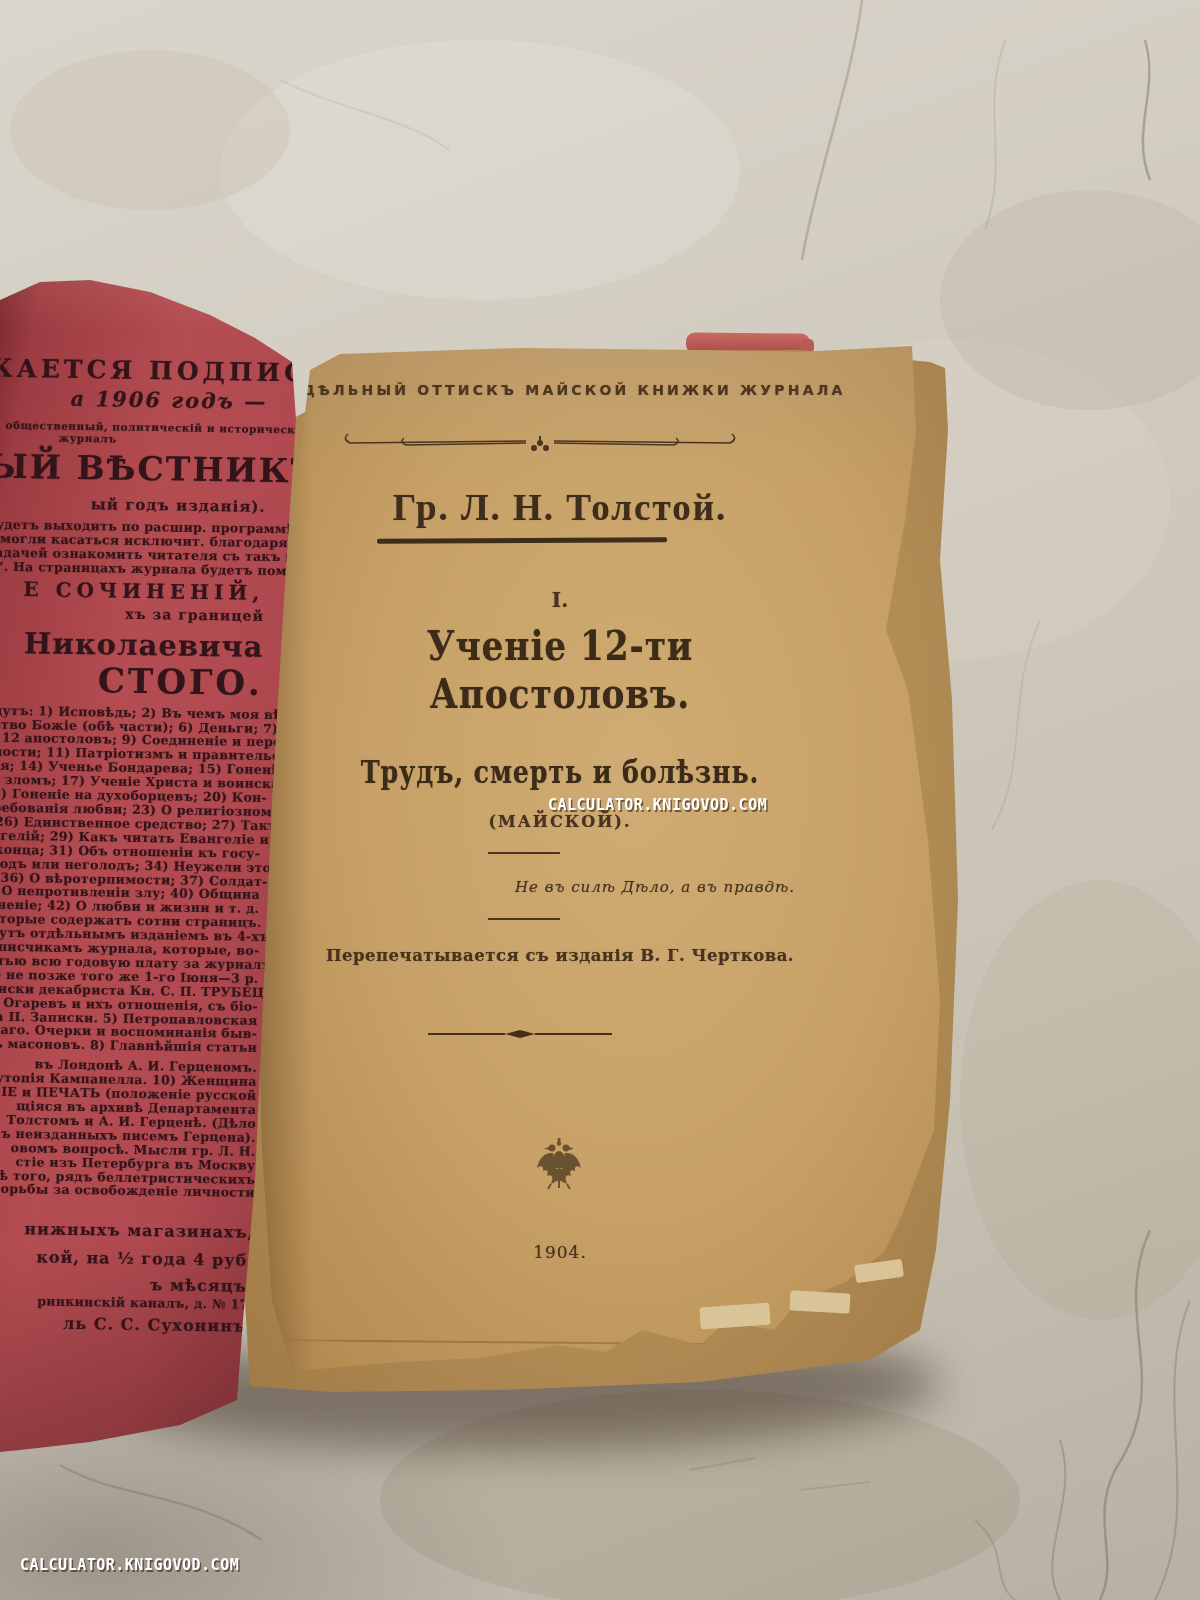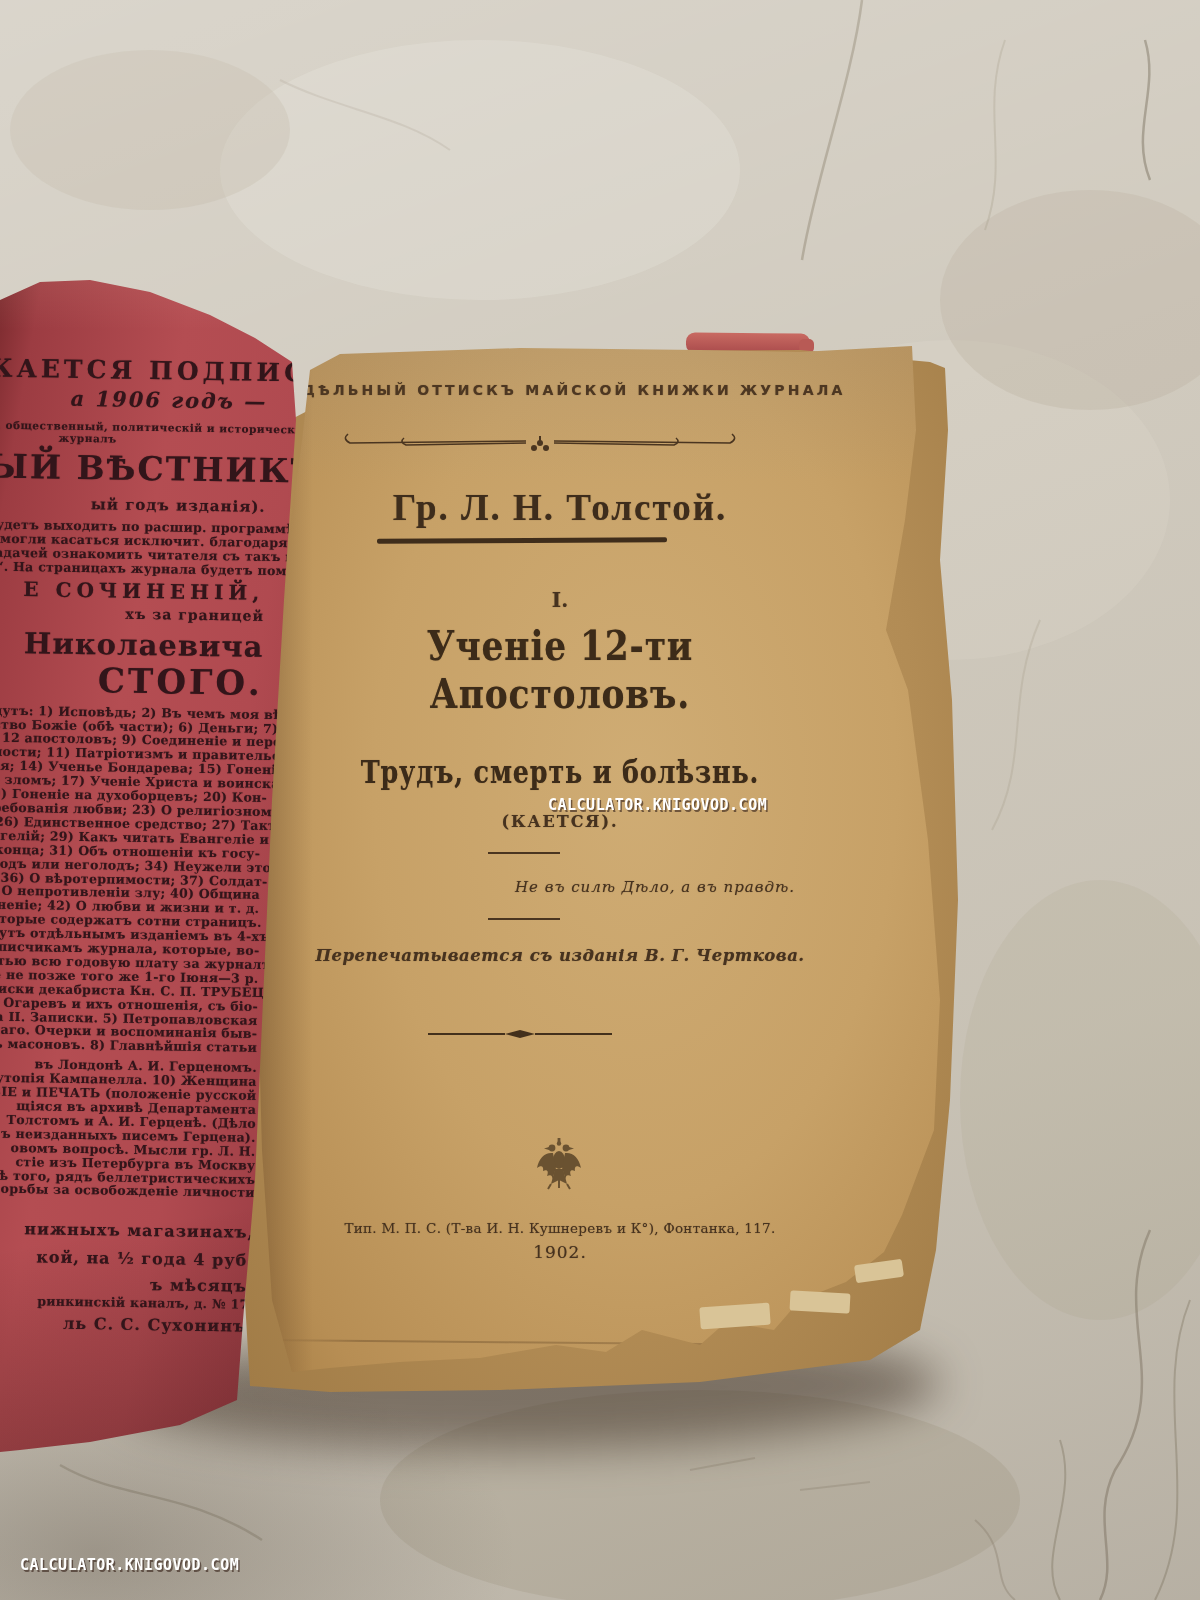--- a/index.html
+++ b/index.html
@@ -61,21 +61,21 @@
   .tp-num1{top:258px;font-size:20px;font-weight:bold;}
   .tp-title1{top:292px;font-weight:bold;font-size:41px;color:#3c2b19;
       transform:scaleX(.84);letter-spacing:1px;}
   .tp-num2{top:386px;font-size:20px;font-weight:bold;}
   .tp-title2{top:424px;font-weight:bold;font-size:31px;color:#3c2b19;
       transform:scaleX(.82);letter-spacing:1px;}
   .tp-legend{top:482px;font-size:16px;font-weight:bold;letter-spacing:2px;}
   .rule-s{position:absolute;left:238px;width:72px;height:2px;background:#4a3520;}
   .tp-epi{top:548px;font-style:italic;font-size:15px;transform:translateX(95px);
       letter-spacing:1px;}
-  .tp-reprint{top:616px;font-weight:bold;font-size:16.5px;letter-spacing:.5px;font-style:italic;}
+  .tp-reprint{top:616px;font-weight:bold;font-size:16.5px;letter-spacing:.5px;}
   .tp-city{top:864px;font-size:21px;letter-spacing:2px;}
   .tp-printer{top:890px;font-size:13.5px;letter-spacing:.3px;}
   .tp-year{top:912px;font-size:17px;letter-spacing:1px;}
   .orn{position:absolute;z-index:2;}
 
   
   .redpage{position:absolute;left:-10px;top:270px;width:330px;height:1200px;z-index:6;
         background:
           linear-gradient(180deg, rgba(255,190,170,.12) 0%, rgba(0,0,0,0) 5%),
           linear-gradient(100deg, #712528 0%, #9c3c42 10%, #b44d52 38%, #b04a50 62%, #9c3e45 85%, #8a3138 100%),
@@ -166,21 +166,21 @@
         </g>
       </svg>
 
       <div class="tp tp-author">Гр. Л. Н. Толстой.</div>
       <div class="tp-rule-author"></div>
 
       <div class="tp tp-num1">I.</div>
       <div class="tp tp-title1">Ученіе 12-ти Апостоловъ.</div>
 
       <div class="tp tp-title2">Трудъ, смерть и болѣзнь.</div>
-      <div class="tp tp-legend">(КАЕТСЯ).</div>
+      <div class="tp tp-legend">(МАЙСКОЙ).</div>
 
       <div class="rule-s" style="top:522px;"></div>
       <div class="tp tp-epi">Не въ силѣ Дѣло, а въ правдѣ.</div>
       <div class="rule-s" style="top:588px;"></div>
 
       <div class="tp tp-reprint">Перепечатывается съ изданія В. Г. Черткова.</div>
 
       <svg class="orn" style="left:178px;top:698px;" width="184" height="12" viewBox="0 0 184 12">
         <line x1="0" y1="6" x2="77" y2="6" stroke="#43301c" stroke-width="1.8"></line>
         <polygon points="77,6 92,2 107,6 92,10" fill="#43301c"></polygon>
@@ -194,22 +194,21 @@
           <polygon points="14,9 9,10.5 14,12"></polygon>
         <circle cx="31" cy="10" r="3.4"></circle>
           <polygon points="34,9 39,10.5 34,12"></polygon>
         <ellipse cx="24" cy="22" rx="6" ry="9"></ellipse>
         <path d="M18,15 C10,14 4,20 2,30 C6,27 9,28 8,33 C12,31 14,33 12,38 C16,36 18,38 17,42 L21,30 Z"></path>
         <path d="M30,15 C38,14 44,20 46,30 C42,27 39,28 40,33 C36,31 34,33 36,38 C32,36 30,38 31,42 L27,30 Z"></path>
         <path d="M20,31 L16,46 L24,42 L32,46 L28,31 Z"></path>
         <path d="M16,46 L13,51 M24,42 L24,50 M32,46 L35,51" stroke="#5a4528" stroke-width="2" fill="none"></path>
       </svg>
 
-      <div class="tp tp-printer">Тип. М. П. С. (Т-ва И. Н. Кушнеревъ и К°), Фонтанка, 117.</div>
-      <div class="tp tp-year">1902.</div>
+      <div class="tp tp-year">1904.</div>
     </div>
 
     <div class="chip" style="left:700px;top:1305px;width:70px;height:22px;transform:rotate(-4deg);z-index:6;"></div>
     <div class="chip" style="left:790px;top:1292px;width:60px;height:20px;transform:rotate(3deg);z-index:6;"></div>
     <div class="chip" style="left:855px;top:1262px;width:48px;height:18px;transform:rotate(-8deg);z-index:6;"></div>
 
     <div class="redpage">
       <div class="red-lines">
           <div class="rl c-h1">КАЕТСЯ ПОДПИСКА</div>
           <div class="rl c-h2">а 1906 годъ  —</div>

